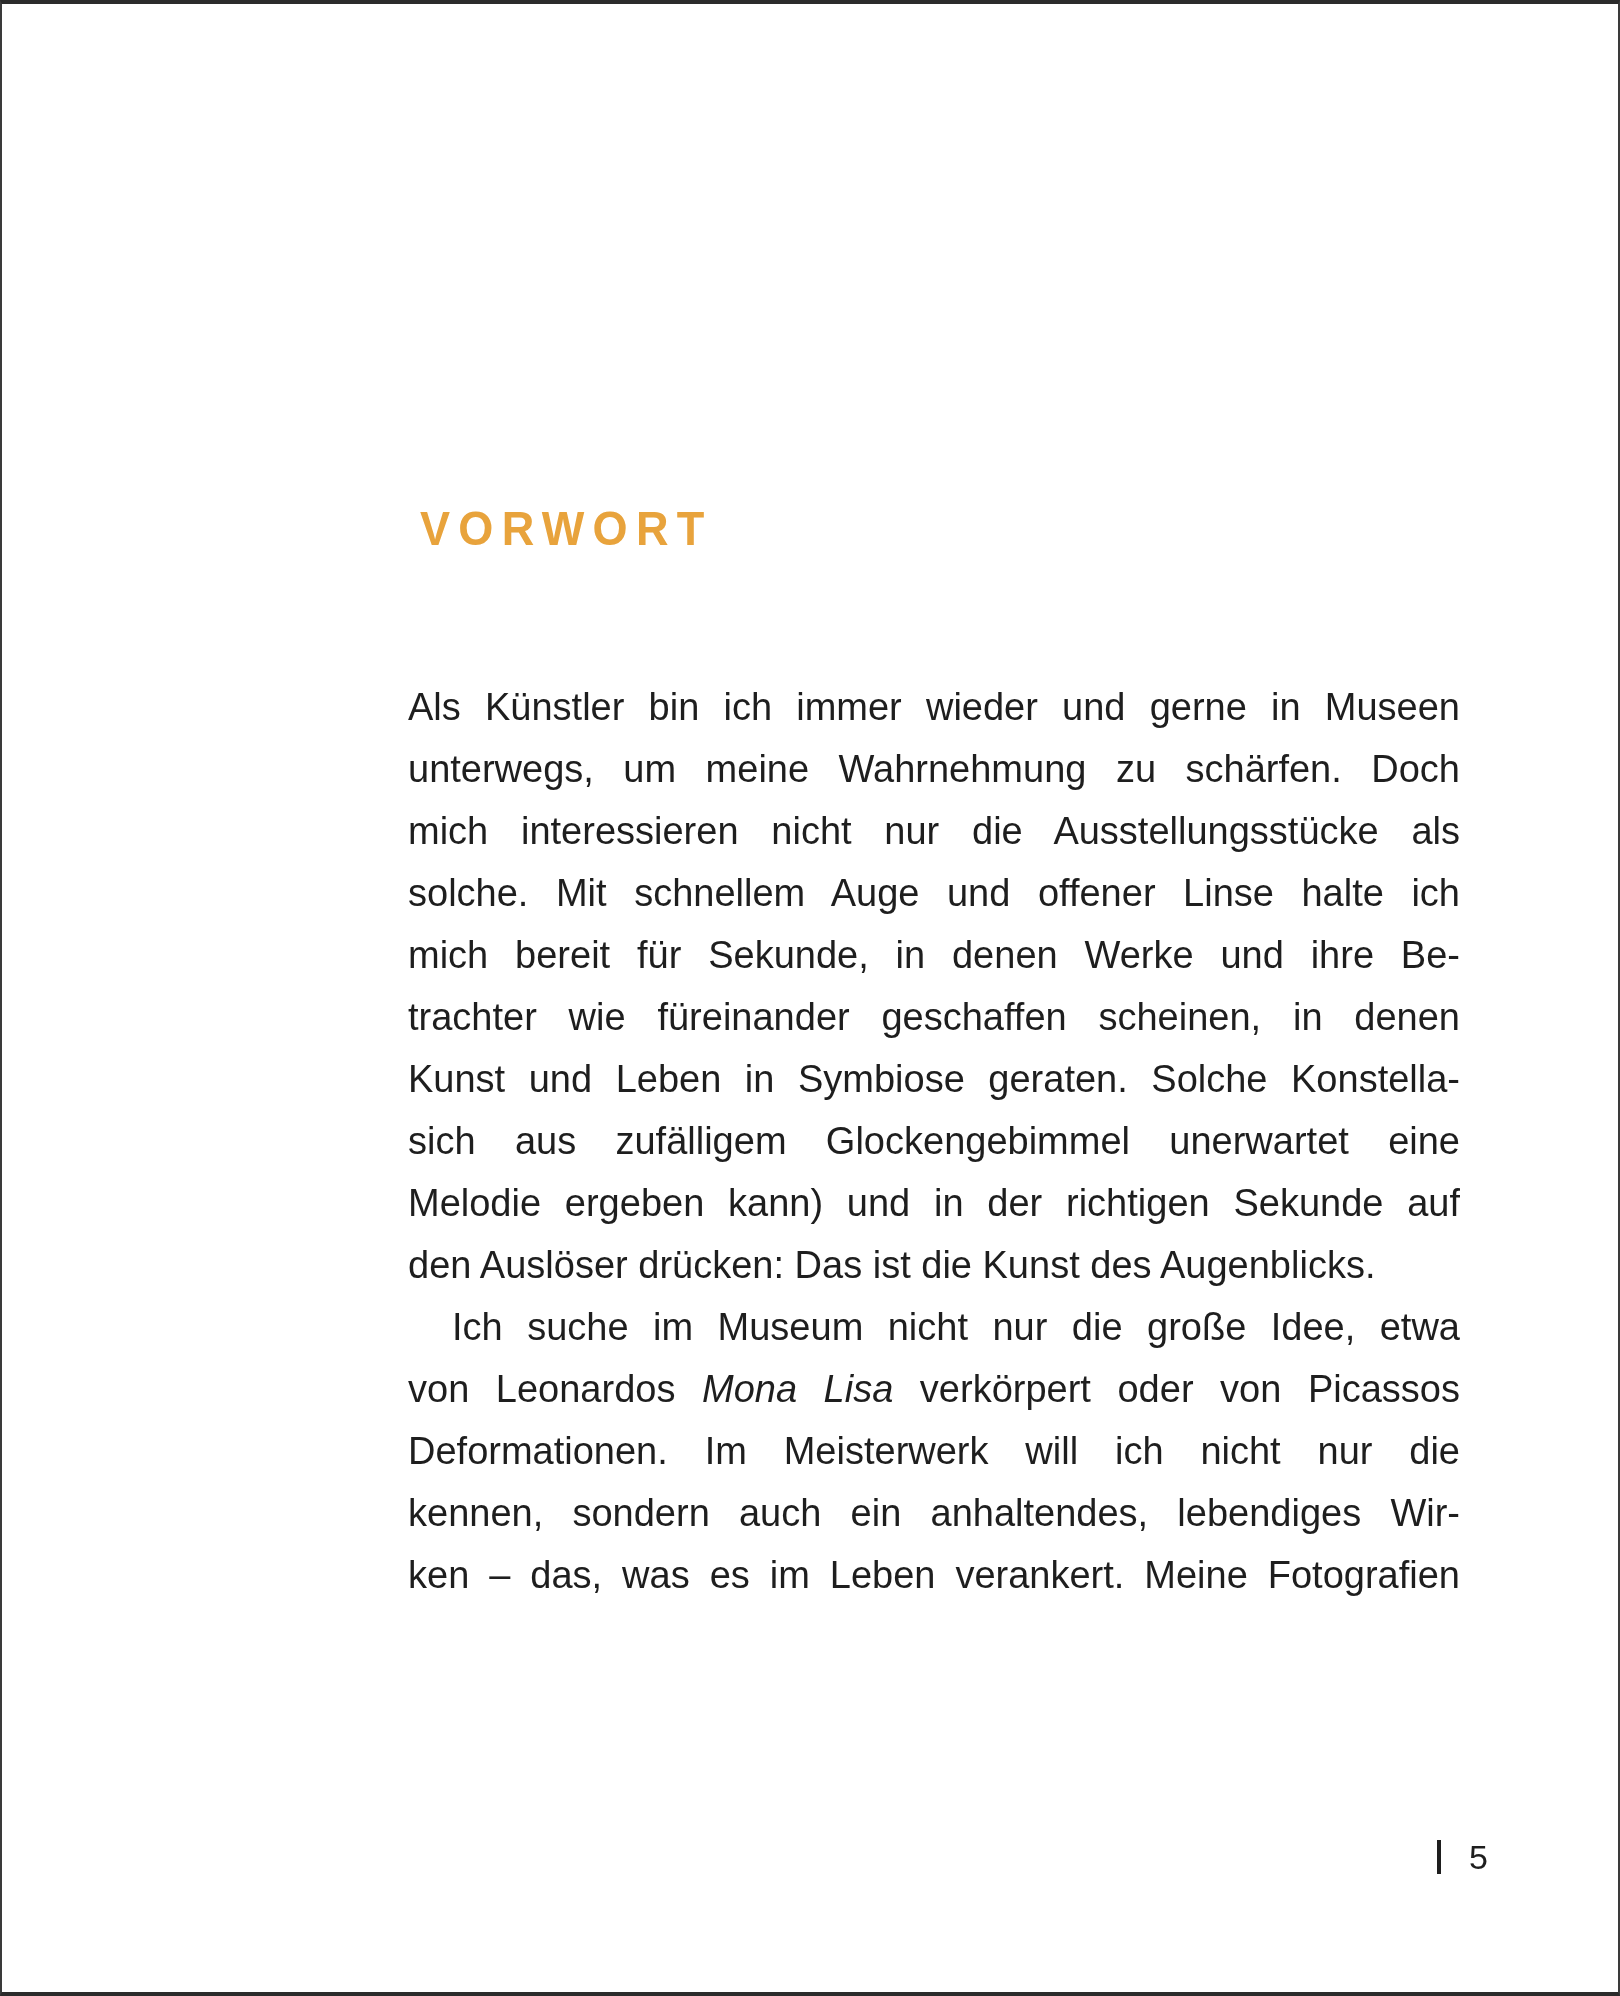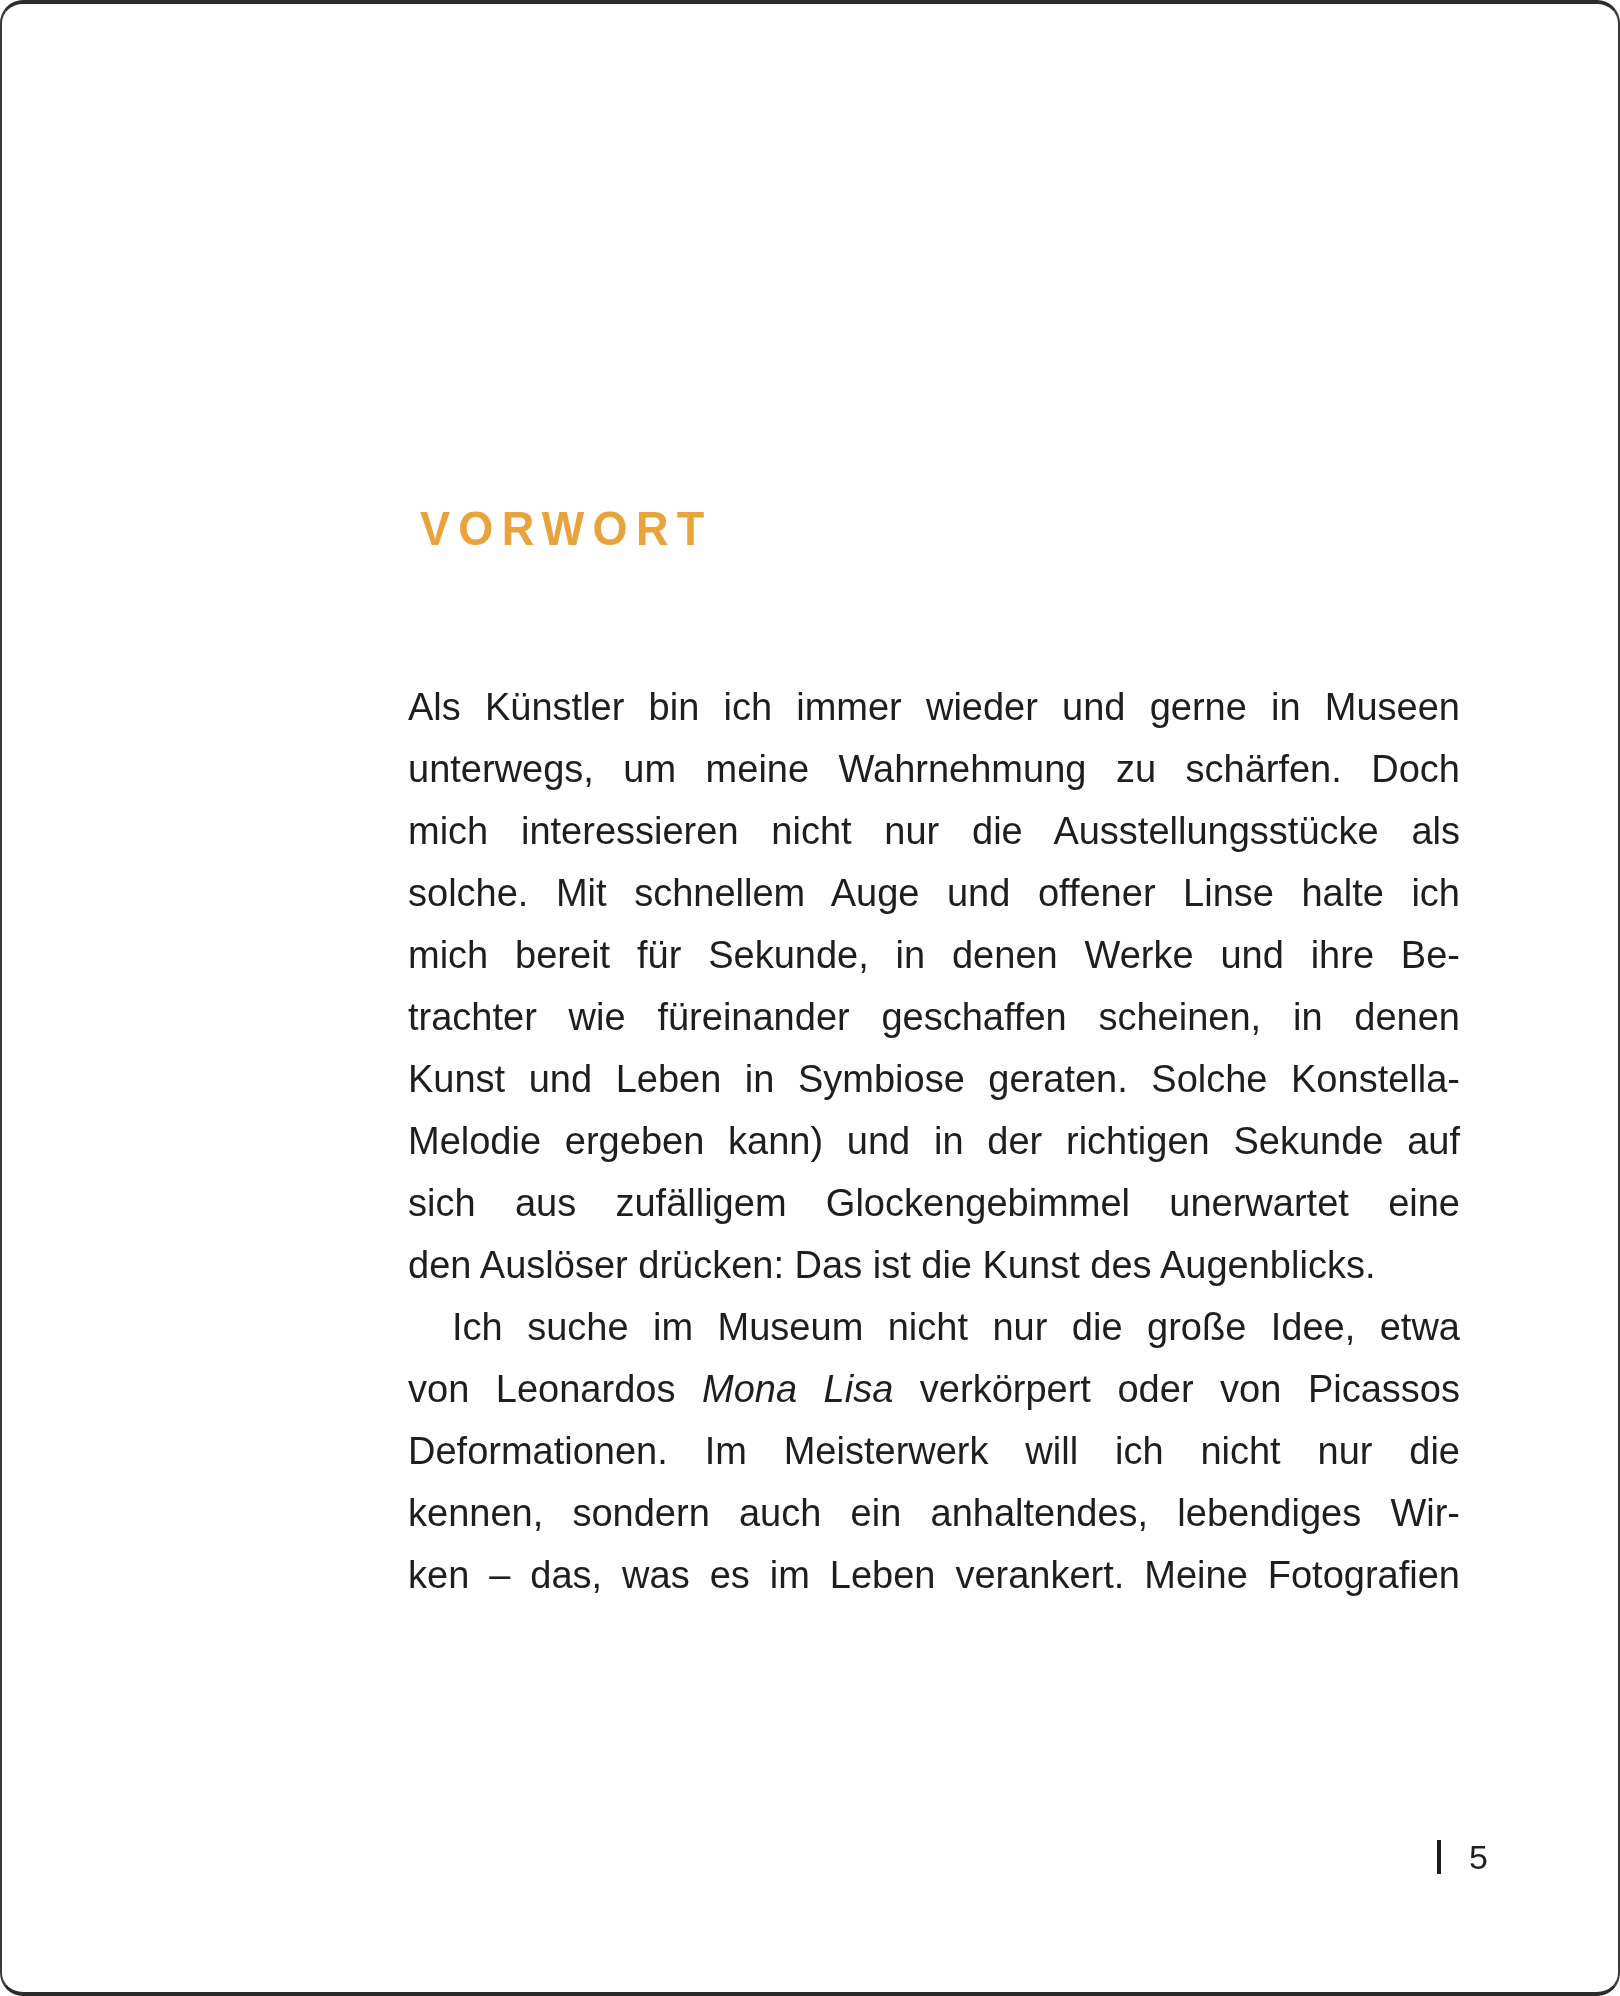--- a/index.html
+++ b/index.html
@@ -12,21 +12,20 @@
     width: 1620px;
     height: 1996px;
     box-sizing: border-box;
     background: #ffffff;
     border-top: 4px solid #2b2b2b;
     border-bottom: 4px solid #2b2b2b;
     border-left: 2px solid #3a3a3a;
     border-right: 2px solid #3a3a3a;
     overflow: hidden;
     font-family: "Liberation Sans", sans-serif;
-    border-radius: 23px;
   }
   .chapter-title {
     position: absolute;
     left: 418px;
     top: 496px;
     font-size: 49px;
     font-weight: bold;
     letter-spacing: 9px;
     transform: scaleX(0.92);
     transform-origin: left center;
@@ -79,22 +78,22 @@
   <div class="chapter-title" style="color: rgb(232, 163, 60);">VORWORT</div>
 
   <div class="body-text" style="color: rgb(30, 30, 30);">
       <div class="line just"><span>Als Künstler bin ich immer wieder und gerne in Museen</span></div>
       <div class="line just"><span>unterwegs, um meine Wahrnehmung zu schärfen. Doch</span></div>
       <div class="line just"><span>mich interessieren nicht nur die Ausstellungsstücke als</span></div>
       <div class="line just"><span>solche. Mit schnellem Auge und offener Linse halte ich</span></div>
       <div class="line just"><span>mich bereit für Sekunde, in denen Werke und ihre Be-</span></div>
       <div class="line just"><span>trachter wie füreinander geschaffen scheinen, in denen</span></div>
       <div class="line just"><span>Kunst und Leben in Symbiose geraten. Solche Konstella-</span></div>
+      <div class="line just"><span>sich aus zufälligem Glockengebimmel unerwartet eine</span></div>
       <div class="line just"><span>Melodie ergeben kann) und in der richtigen Sekunde auf</span></div>
-      <div class="line just"><span>sich aus zufälligem Glockengebimmel unerwartet eine</span></div>
       <div class="line"><span>den Auslöser drücken: Das ist die Kunst des Augenblicks.</span></div>
       <div class="line just indent"><span>Ich suche im Museum nicht nur die große Idee, etwa</span></div>
       <div class="line just"><span>von Leonardos </span><i>Mona Lisa</i><span> verkörpert oder von Picassos</span></div>
       <div class="line just"><span>Deformationen. Im Meisterwerk will ich nicht nur die</span></div>
       <div class="line just"><span>kennen, sondern auch ein anhaltendes, lebendiges Wir-</span></div>
       <div class="line just"><span>ken – das, was es im Leben verankert. Meine Fotografien</span></div>
     </div>
 
   <div class="folio">
     <div class="folio-bar"></div>

